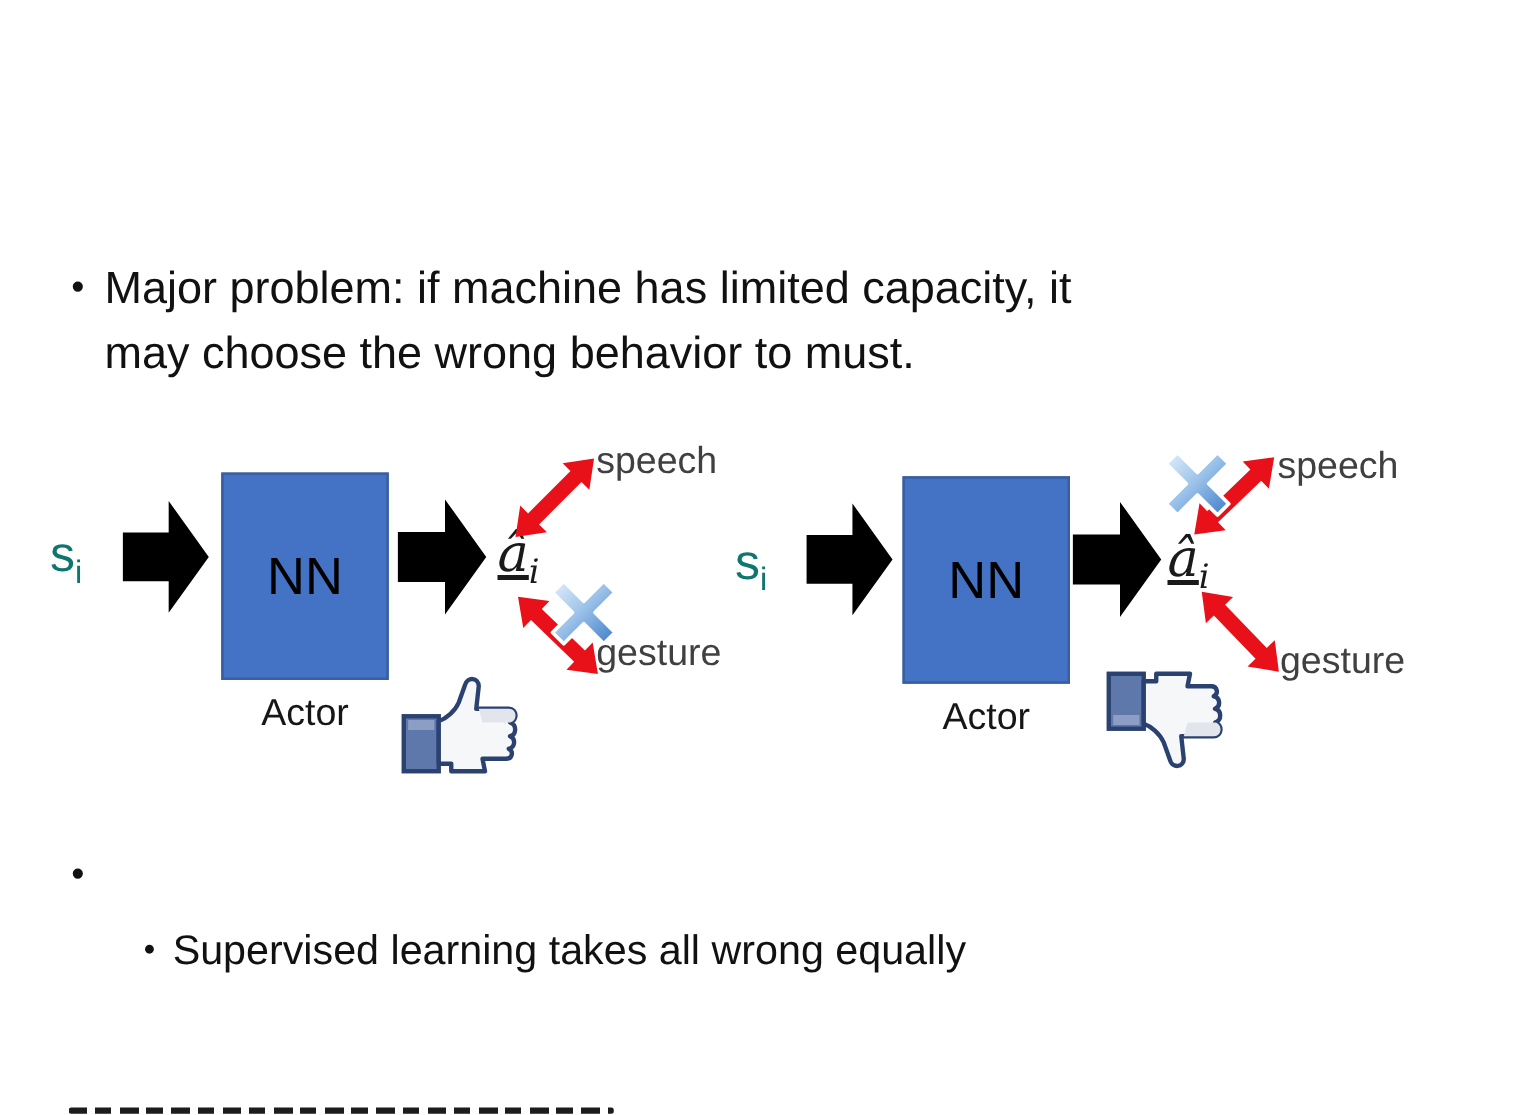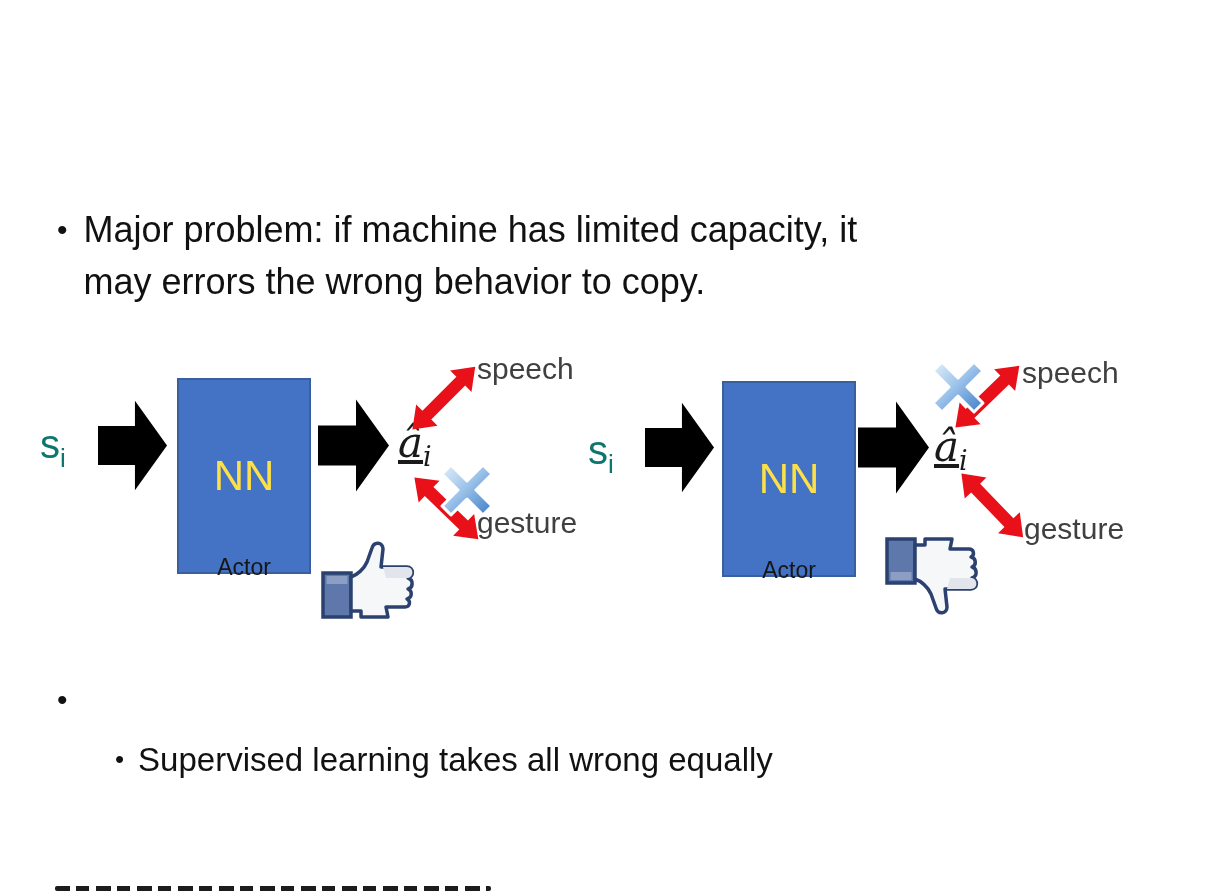--- a/index.html
+++ b/index.html
@@ -15,27 +15,27 @@
   .bullet-marker{font-size:30px; line-height:52px; margin-right:16px;}
   .bullet-text{font-size:36px; line-height:52px;}
   .b1{left:57px; top:204px; width:1080px;}
   .b2{left:57px; top:674px; width:1120px;}
   .b2sub{left:115px; top:736px;}
   .b2sub .bullet-marker{font-size:26px; line-height:47px; margin-right:14px;}
   .b2sub .bullet-text{font-size:33px; line-height:47px;}
 
   .abs{position:absolute;}
   .nn-box{
-    position:absolute; width:134px; height:196px; background:#4472C4;
+    position:absolute; width:134px; height:166px; background:#4472C4;
     border:2px solid #3A5F9F; box-sizing:border-box;
     display:flex; align-items:center; justify-content:center;
-    color:#fde047; font-size:42px;
+    color:#000000; font-size:42px;
   }
   .actor-label{
-    position:absolute; width:138px; text-align:center; font-size:23px; color:#161616;
+    position:absolute; width:138px; text-align:center; font-size:30px; color:#161616;
   }
   .sin{font-size:40px; color:#0f766e;text-align:right;}
   .sin sub{font-size:26px;}
   .ahat{
     font-family:"DejaVu Serif", serif; font-style:italic; font-size:42px; color:#1a1a1a;text-decoration:underline;
   }
   .ahat sub{font-size:27px;}
   .blk-arrow{position:absolute;}
   .red-arrow{position:absolute; width:90px; height:32px; transform-origin:0 50%;}
   .io-label{position:absolute; font-size:30px; color:#404040; white-space:nowrap;}
@@ -79,21 +79,21 @@
   </defs>
 </svg>
 
 <div class="slide">
 
 
   <div class="bullet-row b1">
     <span class="bullet-marker">•</span>
     <span class="bullet-text">
       <span>Major problem: if machine has limited capacity, it</span><br>
-      <span>may errors the wrong behavior to copy.</span>
+      <span>may choose the wrong behavior to must.</span>
     </span>
   </div>
 
   <div>
     <span class="abs sin" style="left:40px; top:422px;">
       <span>s</span><sub>i</sub>
     </span>
 
     <svg class="blk-arrow" style="left:98px; top:398px; width:70px; height:95px;">
         <use href="#blkArrow"></use>

